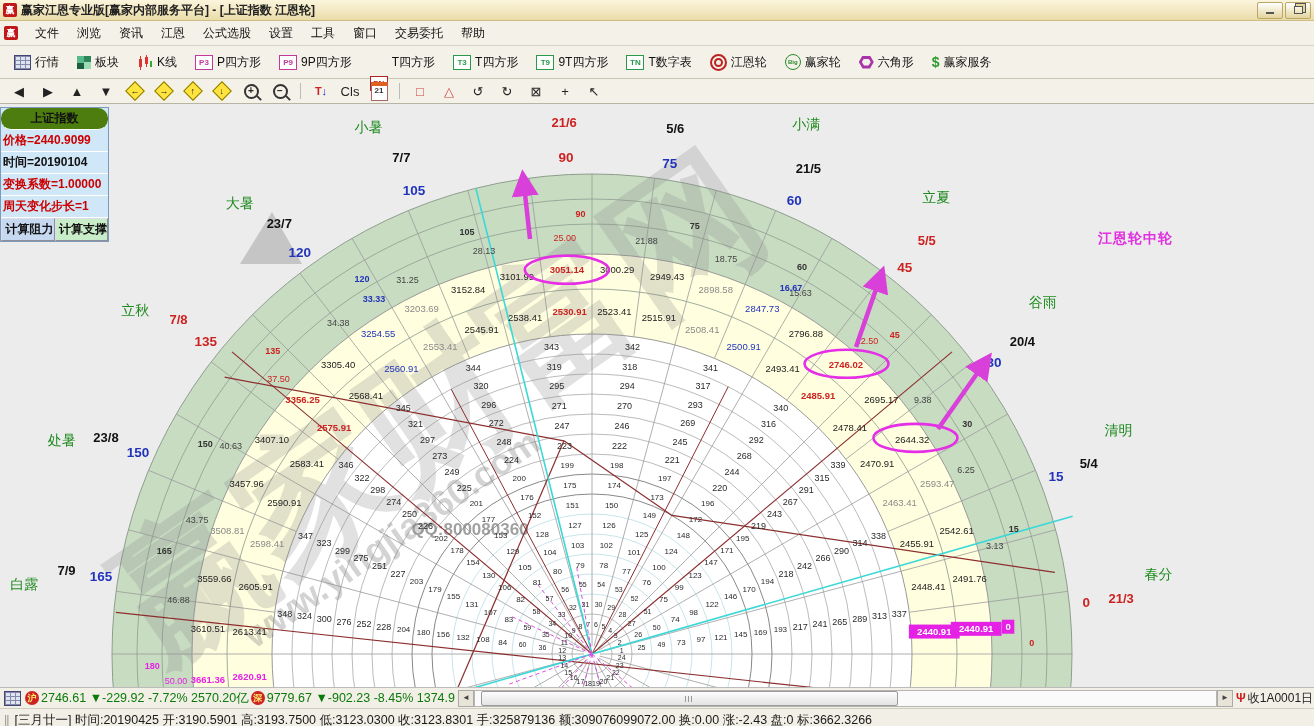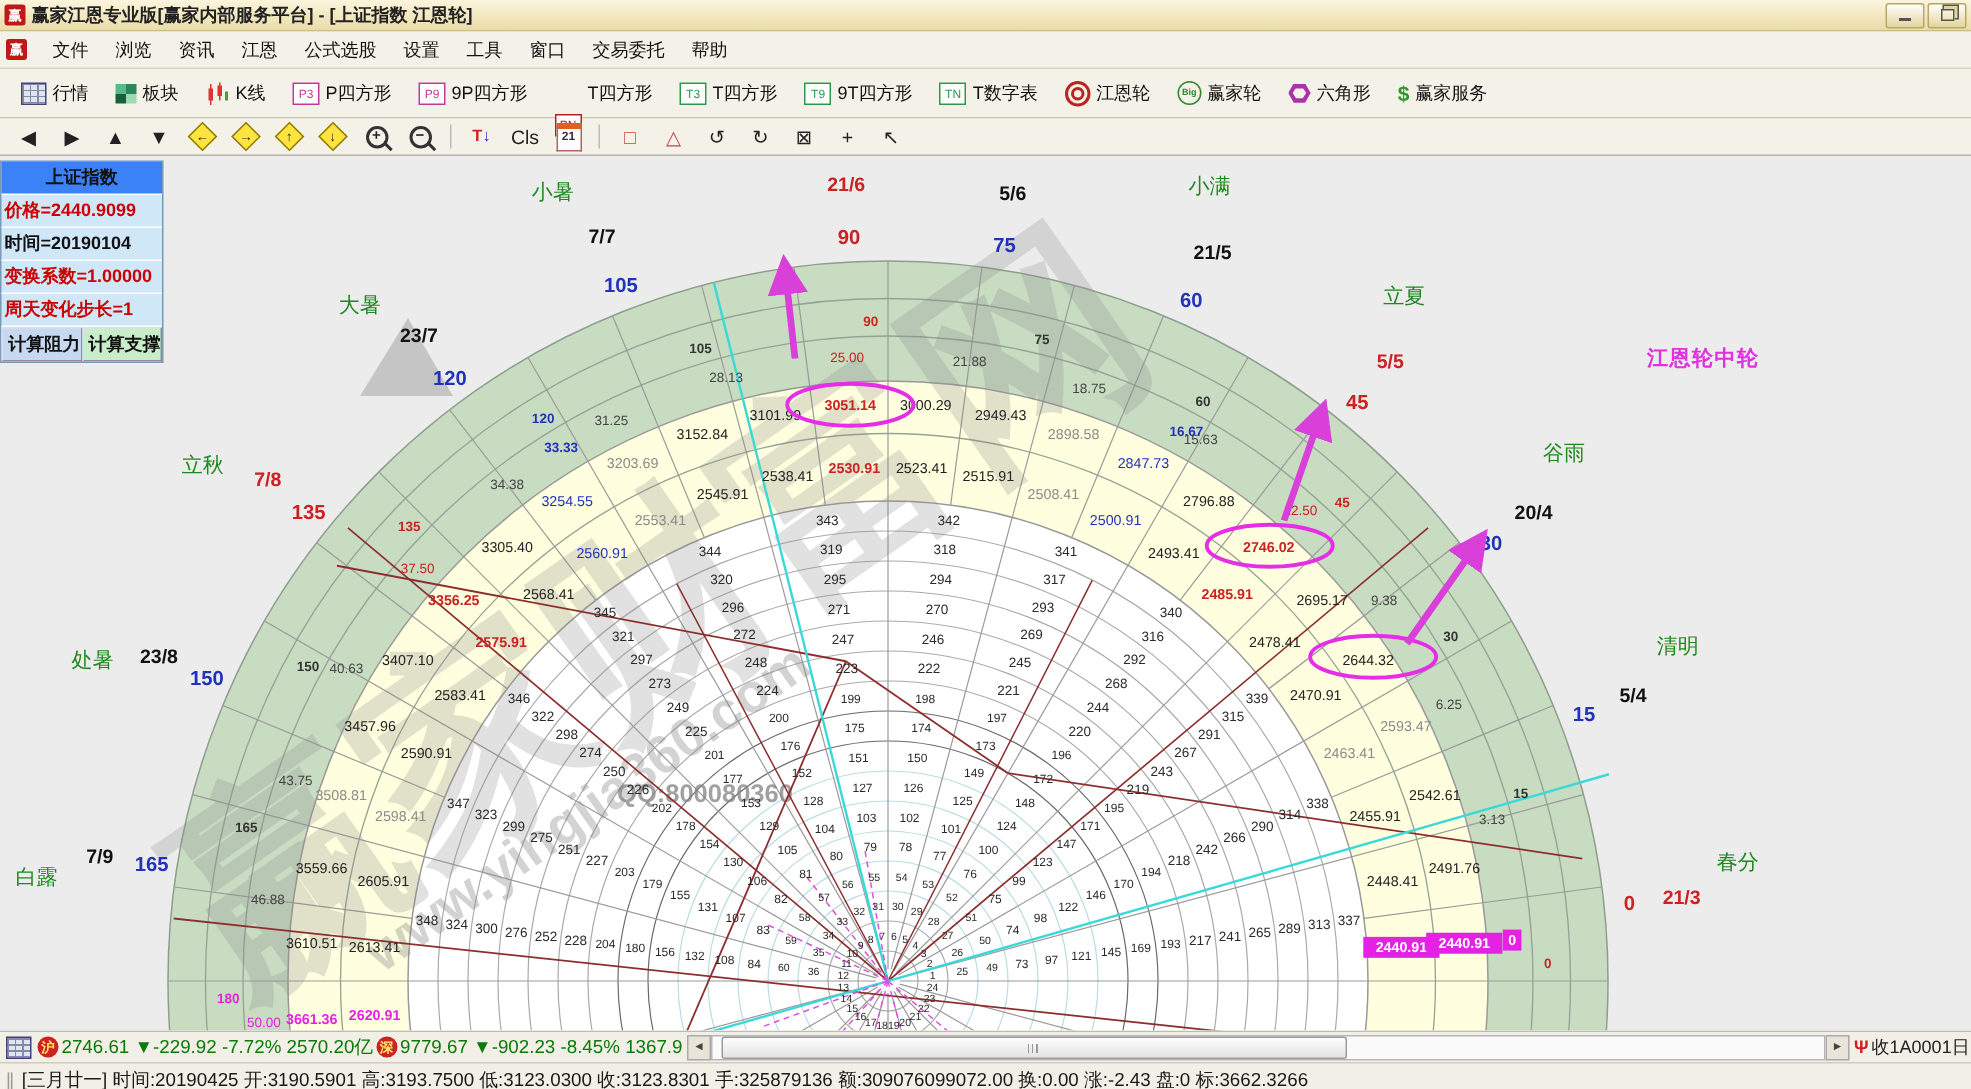--- a/index.html
+++ b/index.html
@@ -16,21 +16,21 @@
           background:linear-gradient(#fff,#e4d49c);display:flex;align-items:center;justify-content:center;}
   .winbtn .minbar{width:8px;height:2px;background:#555;margin-top:6px;}
   .winbtn .restsq{width:7px;height:6px;border:1px solid #555;box-shadow:2px -2px 0 #e4d49c,2px -2px 0 1px #555;}
   
   .menubar{height:24px;background:#f4f1e8;border-bottom:1px solid #d8d4c4;display:flex;align-items:center;padding:0 4px;}
   .menubar .appicon{margin-right:8px;}
   .menuitem{padding:3px 9px;cursor:default;white-space:nowrap;}
   
   .toolbar{height:32px;background:#f4f1e8;border-bottom:1px solid #c9c5b4;display:flex;align-items:center;padding:0 6px;gap:2px;}
   .tbtn{display:flex;align-items:center;gap:4px;padding:3px 7px;border:1px solid transparent;white-space:nowrap;}
-  .pbadge{width:16px;height:13px;border:1px solid currentColor;font-size:8px;font-weight:normal;
+  .pbadge{width:16px;height:13px;border:1px solid currentColor;font-size:8px;font-weight:bold;
           display:flex;align-items:center;justify-content:center;background:#fff;}
   .igrid{width:15px;height:13px;border:1px solid #447;
          background:repeating-linear-gradient(0deg,#88a 0 1px,transparent 1px 4px),
                     repeating-linear-gradient(90deg,#88a 0 1px,transparent 1px 5px),#dce6f0;}
   .iblocks{width:14px;height:13px;background:conic-gradient(#2d8659 25%,#9adbb4 0 50%,#1c5f3d 0 75%,#58b98a 0);}
   .ikline{width:16px;height:15px;background:
       linear-gradient(#d33,#d33) 2px 4px/3px 8px no-repeat,
       linear-gradient(#d33,#d33) 3px 1px/1px 14px no-repeat,
       linear-gradient(#d33,#d33) 8px 2px/3px 7px no-repeat,
       linear-gradient(#d33,#d33) 9px 0/1px 12px no-repeat,
@@ -59,21 +59,21 @@
             transform:rotate(45deg);right:-5px;bottom:-2px;}
   .cal{width:15px;height:14px;border:1px solid #a66;border-top:4px solid #e06020;background:#fff;
        font-size:8px;text-align:center;line-height:10px;font-weight:bold;color:#333;}
   .ticon{font-size:11px;font-weight:bold;color:#c22;}
   .ticon b{color:#22c;}
   
   .main{position:relative;height:583px;background:#ececec;overflow:hidden;}
   #wheel{position:absolute;left:0;top:0;}
   
   .panel{position:absolute;left:0;top:3px;width:107px;border:1px solid #7a9ab8;background:#cfe7f7;font-size:12px;}
-  .panel .phead{background:#3b82f6;text-align:center;font-weight:bold;padding:2px 0;border-bottom:1px solid #fff;}
+  .panel .phead{background:#4d7c0f;text-align:center;font-weight:bold;padding:2px 0;border-bottom:1px solid #fff;border-radius:10px;}
   .panel .prow{padding:2px 2px;border-bottom:1px solid #fff;white-space:nowrap;overflow:hidden;font-weight:bold;}
   .panel .pbtns{display:flex;}
   .panel .pbtn{flex:1;text-align:right;padding:2px 0;font-weight:bold;border:1px outset #dde;}
   .panel .pbtn.b1{background:#c6d9f1;}
   .panel .pbtn.b2{background:#c9ecc9;}
   
   .annoTitle{position:absolute;left:1098px;top:126px;color:#e030e0;font-size:14px;font-weight:bold;letter-spacing:1px;}
   .annoLines{position:absolute;left:1082px;top:278px;color:#e040e0;font-size:19px;line-height:33px;white-space:pre;}
   
   .indexbar{height:20px;background:#f2efe6;border-top:1px solid #bbb;display:flex;align-items:center;padding:0 2px;font-size:12.5px;}
@@ -671,21 +671,21 @@
   <span class="igrid" style="margin:0 2px;flex:none;"></span>
   <span class="badge">沪</span>
   <span class="grn">2746.61</span>&nbsp;
   <span class="grn">▼-229.92</span>&nbsp;
   <span class="grn">-7.72%</span>&nbsp;
   <span class="grn">2570.20亿</span>
   <span class="badge">深</span>
   <span class="grn">9779.67</span>&nbsp;
   <span class="grn">▼-902.23</span>&nbsp;
   <span class="grn">-8.45%</span>&nbsp;
-  <span class="grn">1367.9</span>
+  <span class="grn">1374.9</span>
   <div class="scrollwrap">
     <div class="sarrow">◄</div>
     <div class="strack">
       <div class="sthumb"></div>
     </div>
     <div class="sarrow">►</div>
   </div>
   <div class="rightlbl">
     <span class="psi">Ψ</span>
     <span class="blk">收1A0001日线</span>

